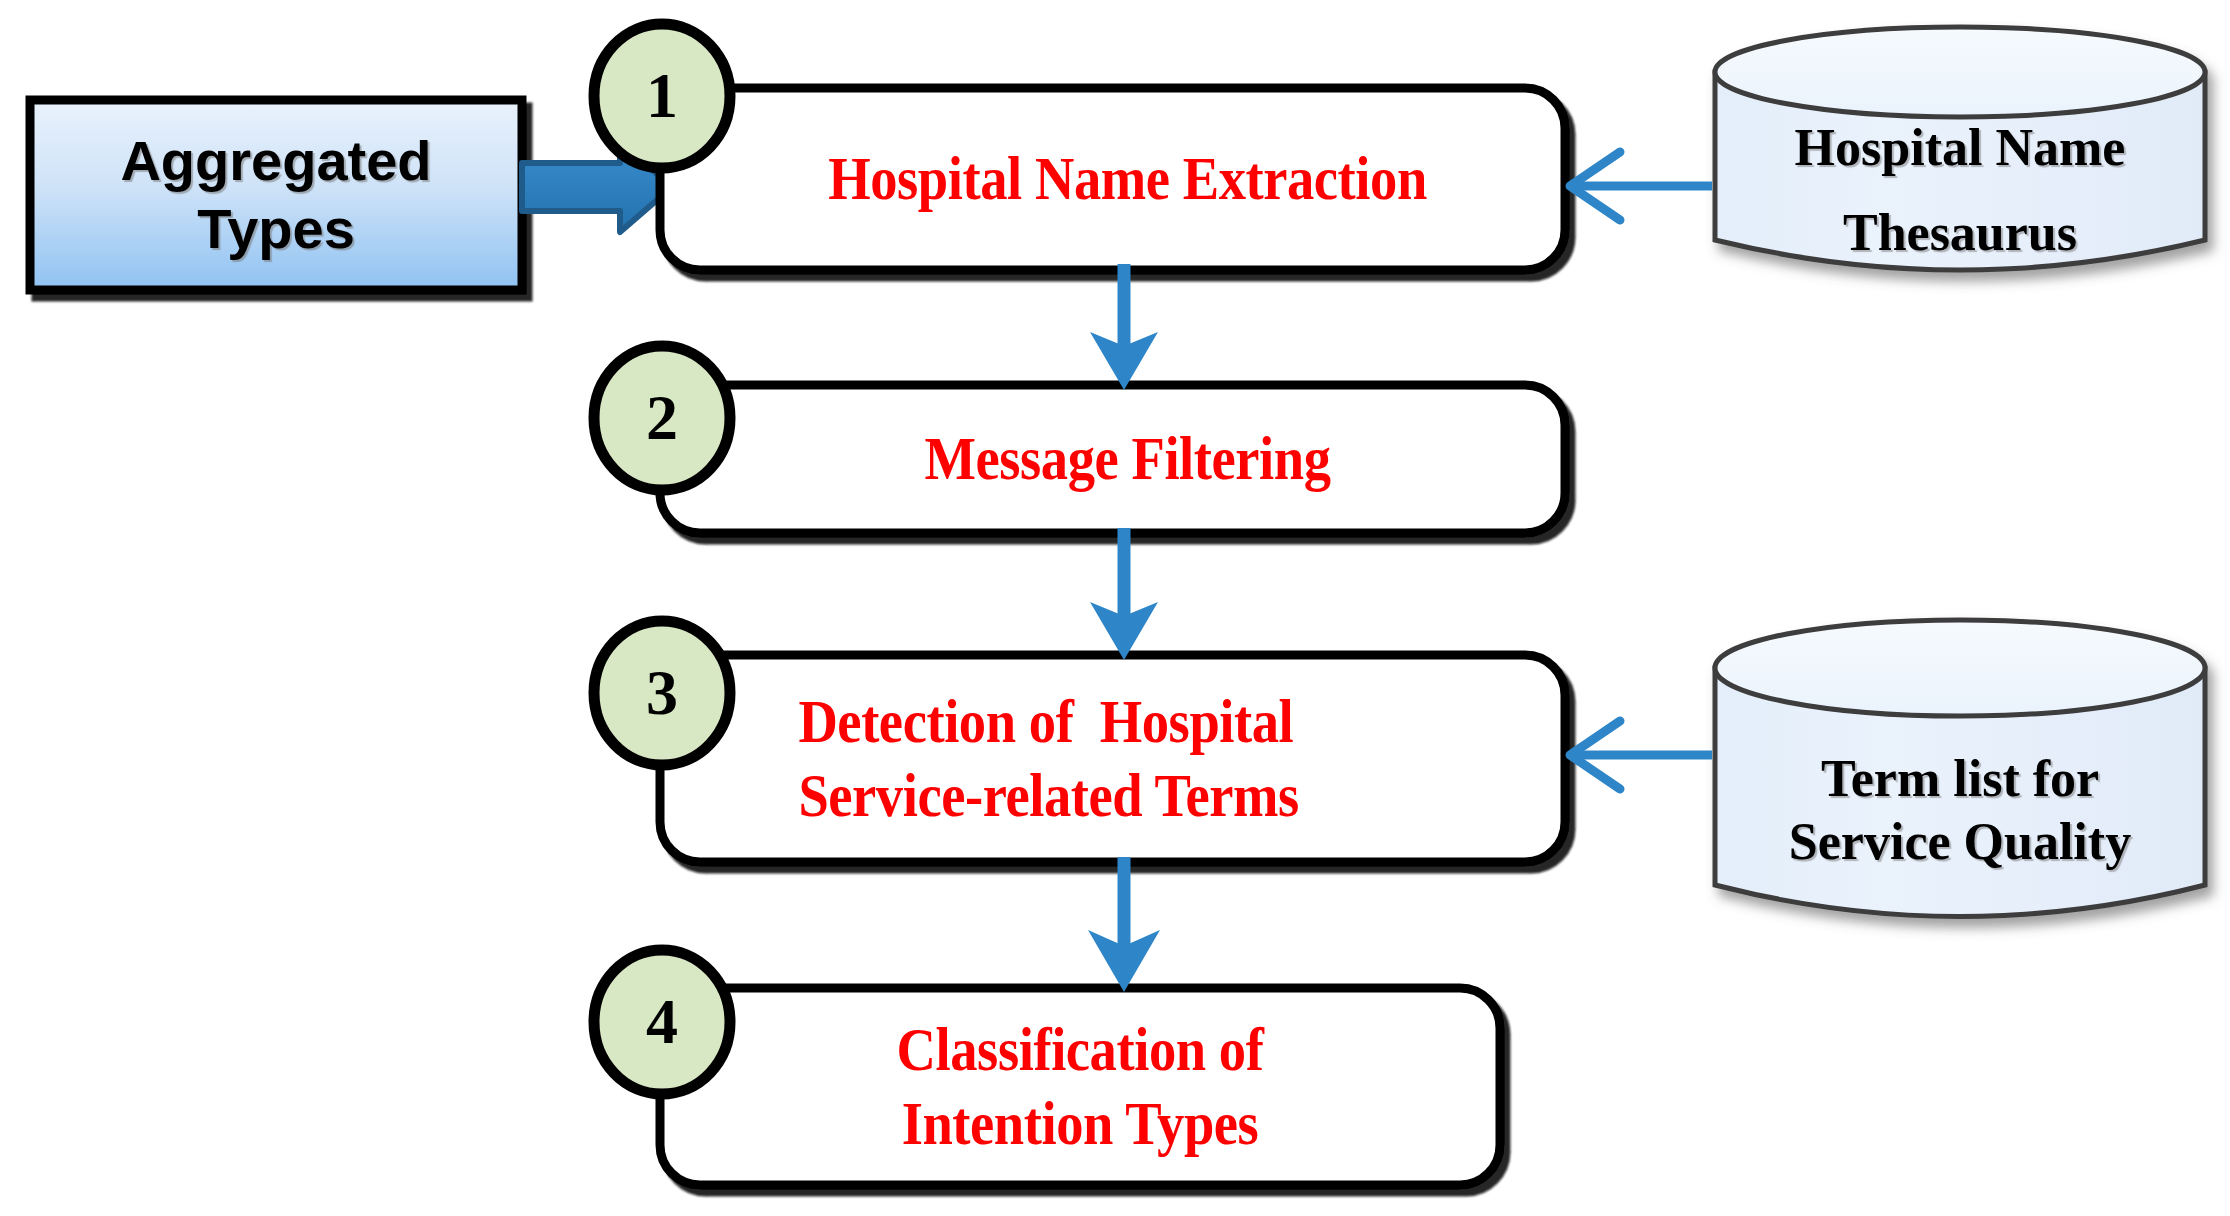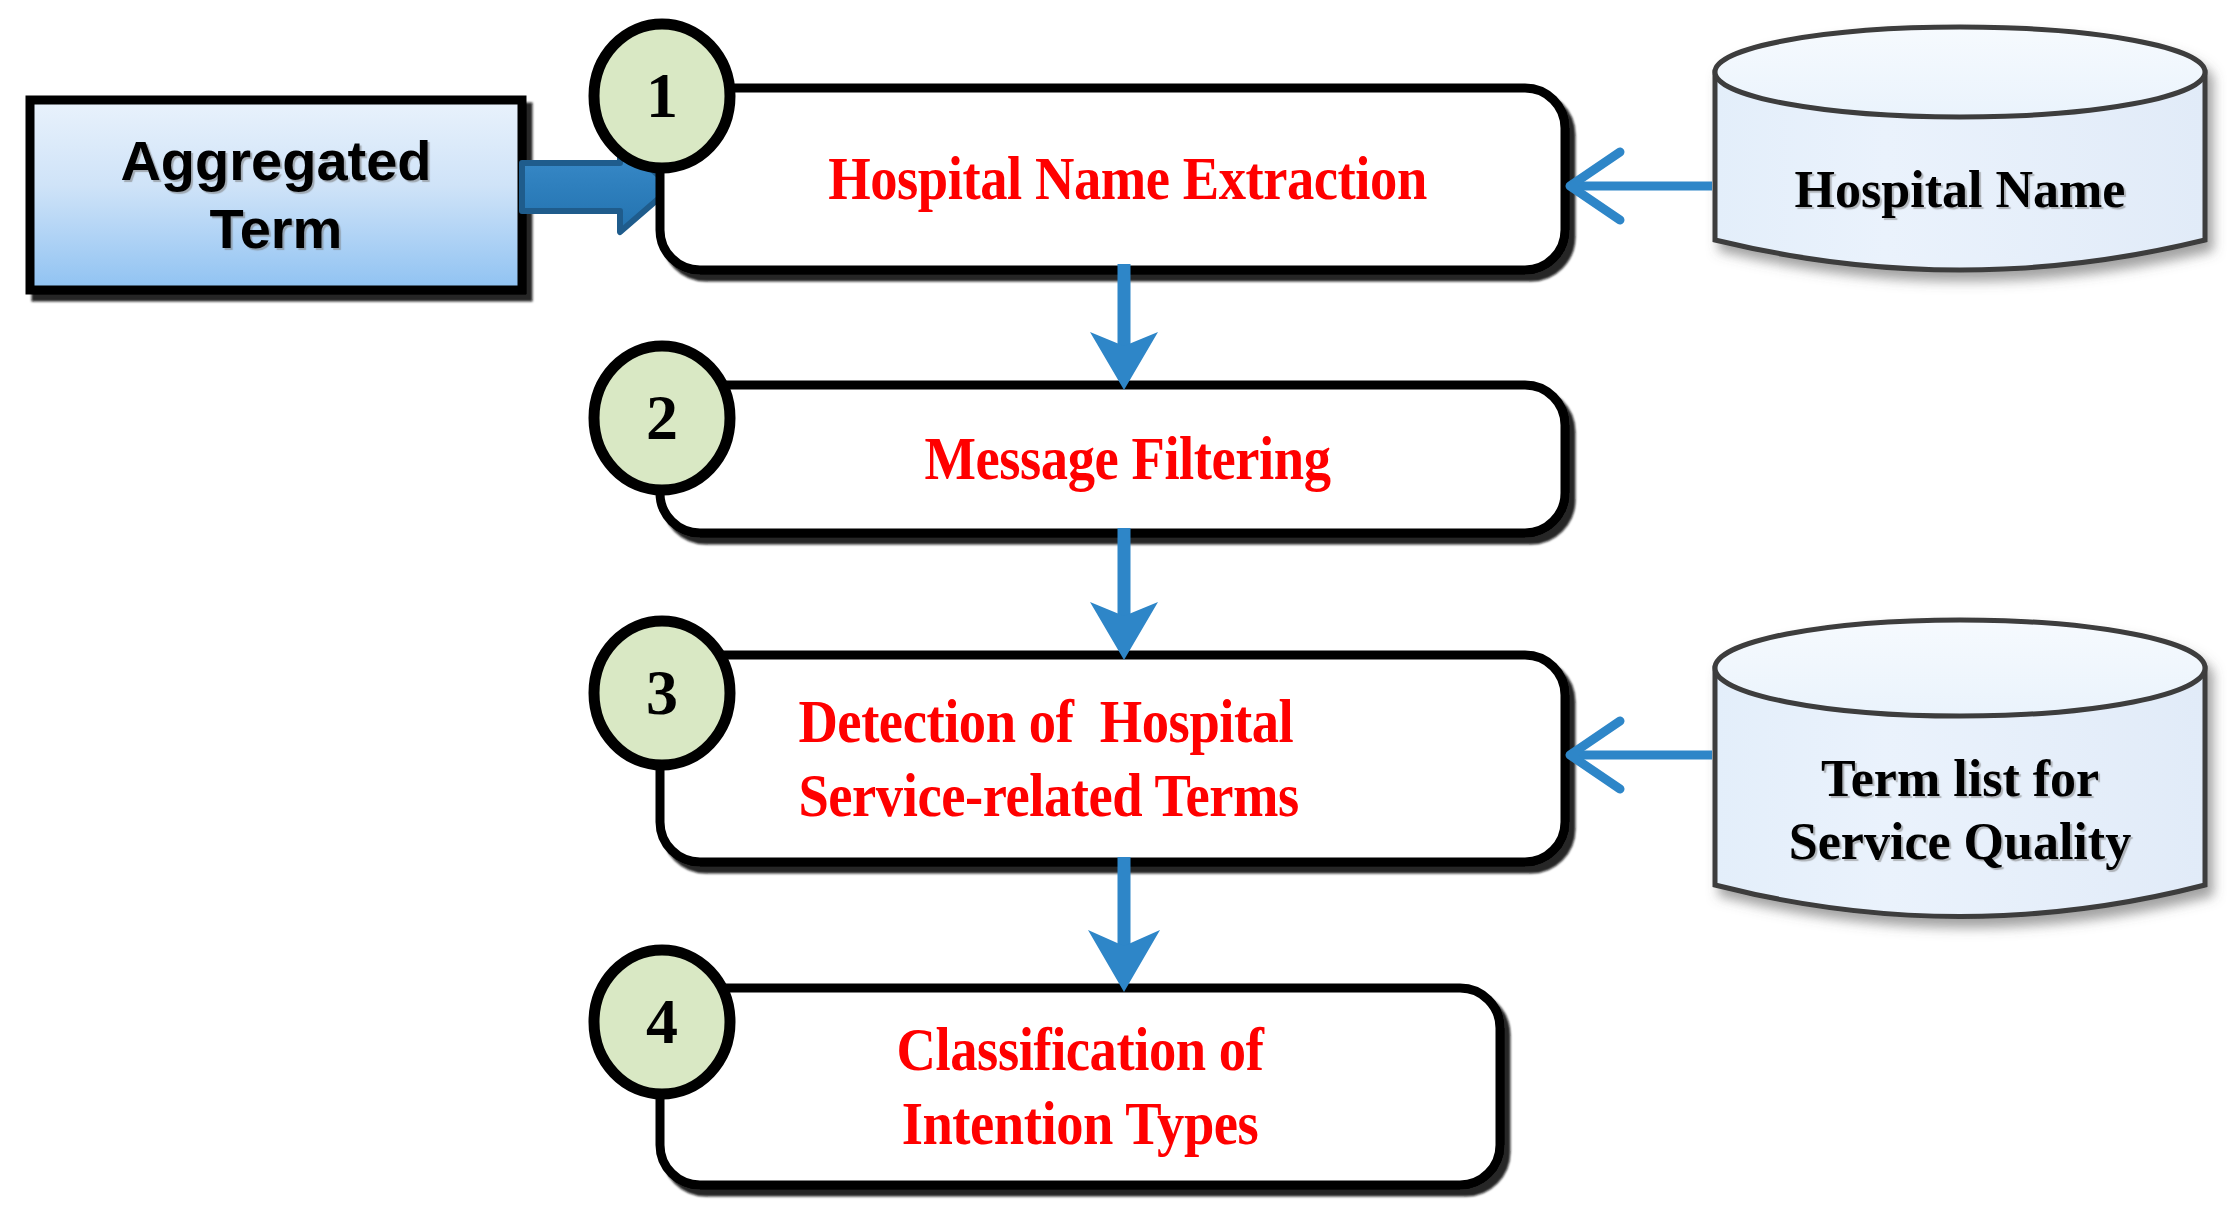--- a/index.html
+++ b/index.html
@@ -184,21 +184,21 @@
     </g>
 
     <g>
       <line x1="1124" y1="857" x2="1124" y2="950" stroke="#2E86C8" stroke-width="13"></line>
       <path d="M 1124 992 L 1088 930 L 1124 946 L 1160 930 Z" fill="#2E86C8"></path>
     </g>
   </svg>
 
   <div class="node-label source-label" style="left:30px; top:100px; width:492px; height:190px;">
     <span class="lbl-line">Aggregated</span>
-    <span class="lbl-line">Term</span>
+    <span class="lbl-line">Types</span>
   </div>
 
   <div class="node-label process-label" style="left:690px; top:88px; width:875px; height:182px;">
     <span class="lbl-line">Hospital Name Extraction</span>
   </div>
   <div class="badge-number" style="left:594px; top:24px; width:136px; height:144px;">1</div>
 
   <div class="node-label process-label" style="left:690px; top:385px; width:875px; height:148px;">
     <span class="lbl-line">Message Filtering</span>
   </div>
@@ -211,20 +211,21 @@
   <div class="badge-number" style="left:594px; top:621px; width:136px; height:144px;">3</div>
 
   <div class="node-label process-label" style="left:700px; top:988px; width:760px; height:197px;">
     <span class="lbl-line">Classification of</span>
     <span class="lbl-line">Intention Types</span>
   </div>
   <div class="badge-number" style="left:594px; top:950px; width:136px; height:144px;">4</div>
 
   <div class="node-label store-label" style="left:1715px; top:110px; width:490px; height:160px;gap:21px;">
     <span class="lbl-line">Hospital Name</span>
+    <span class="lbl-line">Thesaurus</span>
   </div>
 
   <div class="node-label store-label" style="left:1715px; top:700px; width:490px; height:220px;">
     <span class="lbl-line">Term list for</span>
     <span class="lbl-line">Service Quality</span>
   </div>
 
 </div>
 
 </body></html>

